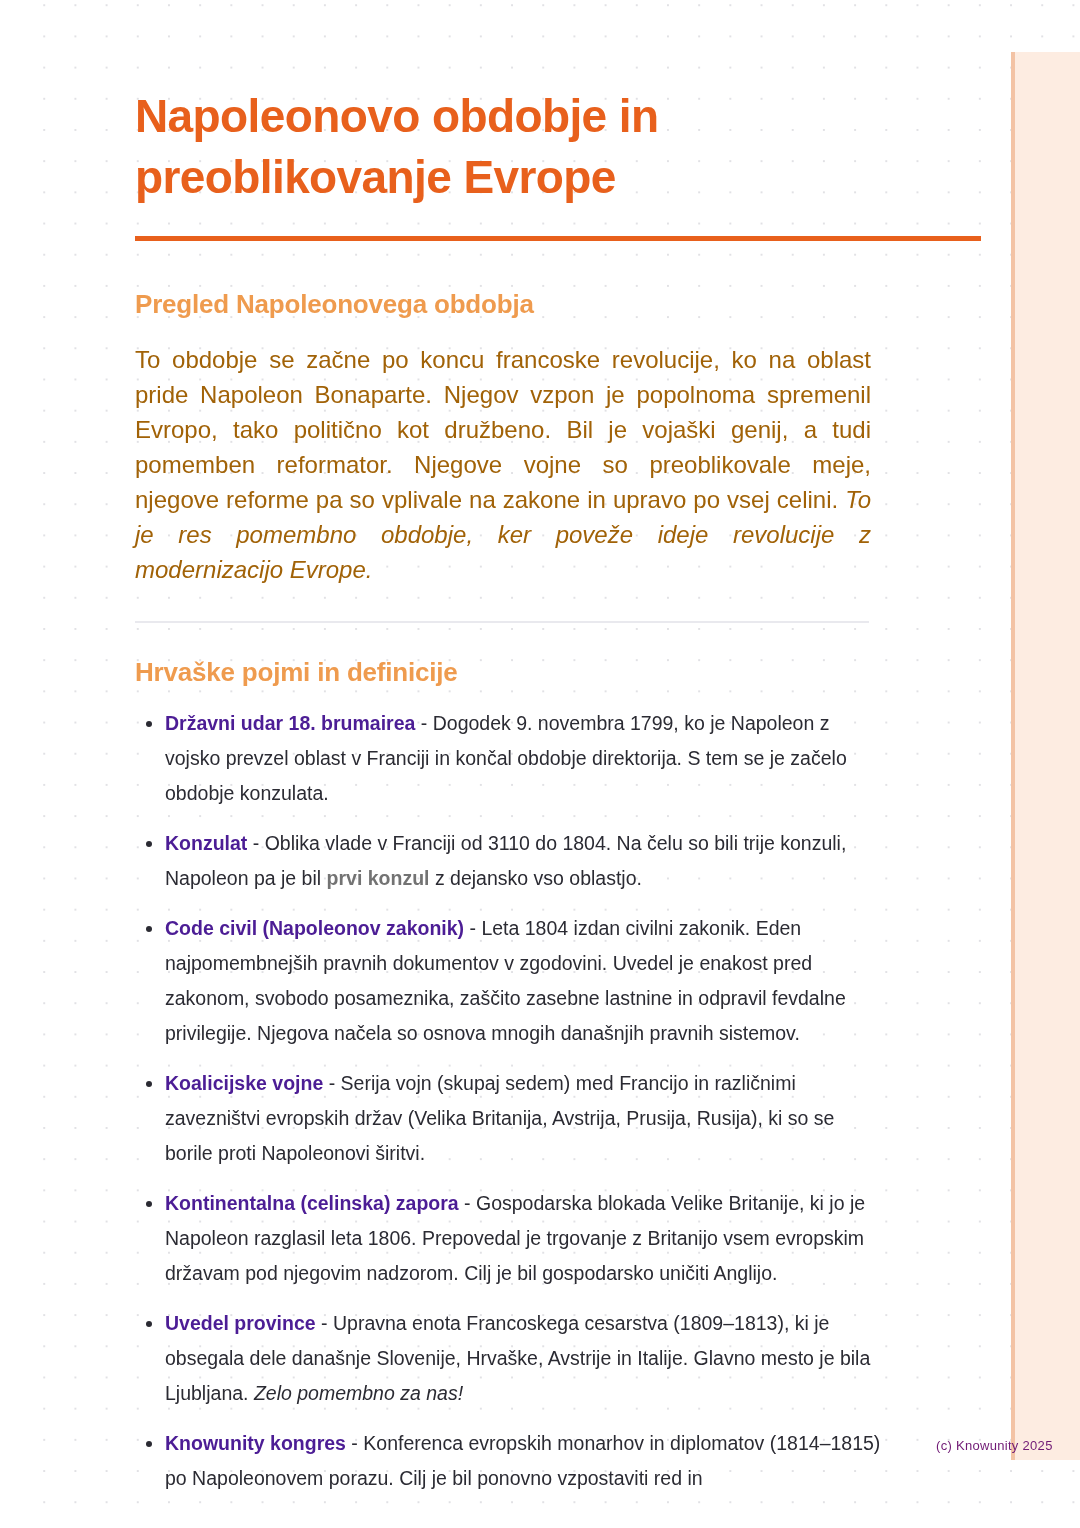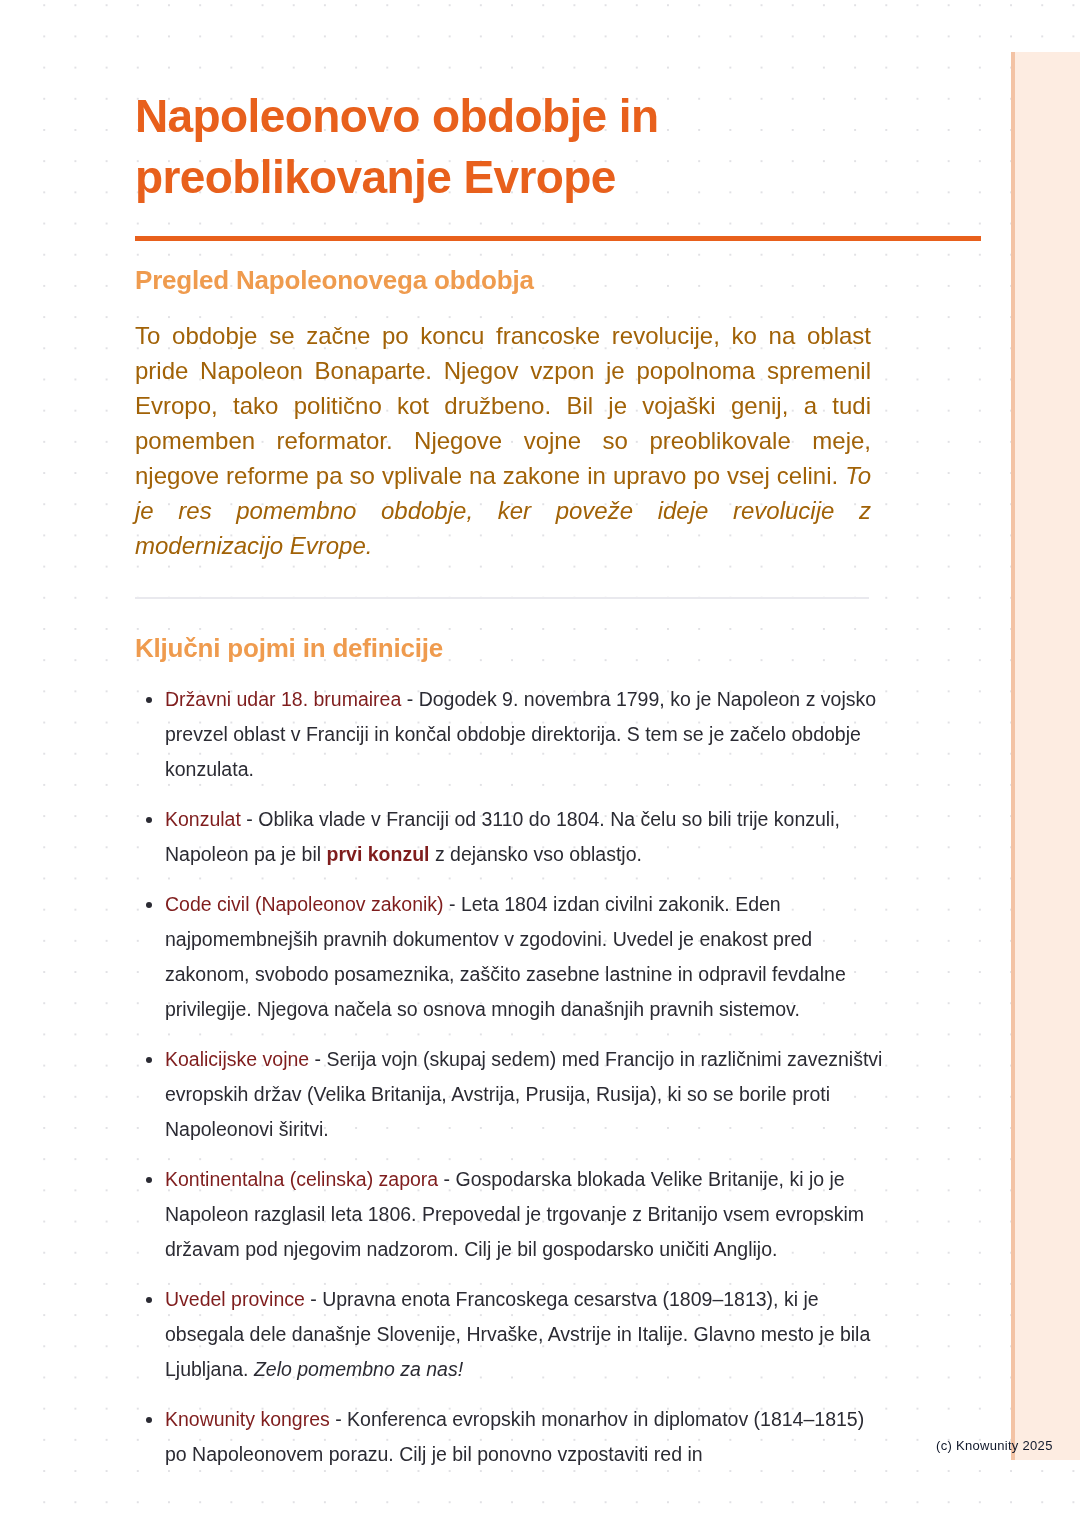--- a/index.html
+++ b/index.html
@@ -82,21 +82,21 @@
   }
 
   .section-heading {
     margin: 0;
     font-size: 26px;
     font-weight: 700;
     color: #ef9b4e;
     letter-spacing: -0.2px;
   }
 
-  .sec1 .section-heading { padding-top: 24px; }
+  .sec1 .section-heading { padding-top: 48px; }
   .sec2 .section-heading { padding-top: 34px; }
 
   .intro-paragraph {
     margin: 0;
     padding-top: 22px;
     width: 736px;
     font-size: 24px;
     line-height: 35px;
     color: #a16207;
     text-align: justify;
@@ -134,37 +134,37 @@
     position: absolute;
     left: 11px;
     top: 15px;
     width: 6px;
     height: 6px;
     border-radius: 50%;
     background: #2b2b33;
   }
 
   .term-name {
-    font-weight: 400;
-    color: #7f1d1d;
+    font-weight: 700;
+    color: #4c1d95;
   }
 
   .term-dash {
     color: #2b2b33;
   }
 
-  .term-item .inline-bold { font-weight: 700; color: #7f1d1d; }
+  .term-item .inline-bold { font-weight: 700; color: #737373; }
   .term-item .inline-italic { font-style: italic; }
 
   .watermark {
     position: absolute;
     left: 893px;
     top: 1438px;
     font-size: 13px;
-    color: #0f172a;
+    color: #701a75;
     letter-spacing: 0.3px;
     white-space: nowrap;
     font-family: "Liberation Sans", sans-serif;
   }
 </style>
 </head>
 <body>
 
 <div class="page">
 
@@ -180,21 +180,21 @@
 
     <div class="section sec1">
       <h2 class="section-heading">Pregled Napoleonovega obdobja</h2>
 
       <p class="intro-paragraph"><span>To obdobje se začne po koncu francoske revolucije, ko na oblast pride Napoleon Bonaparte. Njegov vzpon je popolnoma spremenil Evropo, tako politično kot družbeno. Bil je vojaški genij, a tudi pomemben reformator. Njegove vojne so preoblikovale meje, njegove reforme pa so vplivale na zakone in upravo po vsej celini. </span><span class="emph">To je res pomembno obdobje, ker poveže ideje revolucije z modernizacijo Evrope.</span></p>
 
       <div class="thin-rule"></div>
     </div>
 
     <div class="section sec2">
-      <h2 class="section-heading">Ključni pojmi in definicije</h2>
+      <h2 class="section-heading">Hrvaške pojmi in definicije</h2>
 
       <ul class="term-list" id="term-list">
           <li class="term-item"><span class="bullet-dot"></span><span class="term-name">Državni udar 18. brumairea</span><span class="term-dash"> - </span><span>Dogodek 9. novembra 1799, ko je Napoleon z vojsko prevzel oblast v Franciji in končal obdobje direktorija. S tem se je začelo obdobje konzulata.</span></li>
           <li class="term-item"><span class="bullet-dot"></span><span class="term-name">Konzulat</span><span class="term-dash"> - </span><span>Oblika vlade v Franciji od 3110 do 1804. Na čelu so bili trije konzuli, Napoleon pa je bil </span><span class="inline-bold">prvi konzul</span><span> z dejansko vso oblastjo.</span></li>
           <li class="term-item"><span class="bullet-dot"></span><span class="term-name">Code civil (Napoleonov zakonik)</span><span class="term-dash"> - </span><span>Leta 1804 izdan civilni zakonik. Eden najpomembnejših pravnih dokumentov v zgodovini. Uvedel je enakost pred zakonom, svobodo posameznika, zaščito zasebne lastnine in odpravil fevdalne privilegije. Njegova načela so osnova mnogih današnjih pravnih sistemov.</span></li>
           <li class="term-item"><span class="bullet-dot"></span><span class="term-name">Koalicijske vojne</span><span class="term-dash"> - </span><span>Serija vojn (skupaj sedem) med Francijo in različnimi zavezništvi evropskih držav (Velika Britanija, Avstrija, Prusija, Rusija), ki so se borile proti Napoleonovi širitvi.</span></li>
           <li class="term-item"><span class="bullet-dot"></span><span class="term-name">Kontinentalna (celinska) zapora</span><span class="term-dash"> - </span><span>Gospodarska blokada Velike Britanije, ki jo je Napoleon razglasil leta 1806. Prepovedal je trgovanje z Britanijo vsem evropskim državam pod njegovim nadzorom. Cilj je bil gospodarsko uničiti Anglijo.</span></li>
           <li class="term-item"><span class="bullet-dot"></span><span class="term-name">Uvedel province</span><span class="term-dash"> - </span><span>Upravna enota Francoskega cesarstva (1809–1813), ki je obsegala dele današnje Slovenije, Hrvaške, Avstrije in Italije. Glavno mesto je bila Ljubljana. </span><span class="inline-italic">Zelo pomembno za nas!</span></li>
           <li class="term-item"><span class="bullet-dot"></span><span class="term-name">Knowunity kongres</span><span class="term-dash"> - </span><span>Konferenca evropskih monarhov in diplomatov (1814–1815) po Napoleonovem porazu. Cilj je bil ponovno vzpostaviti red in</span></li>
         </ul>

